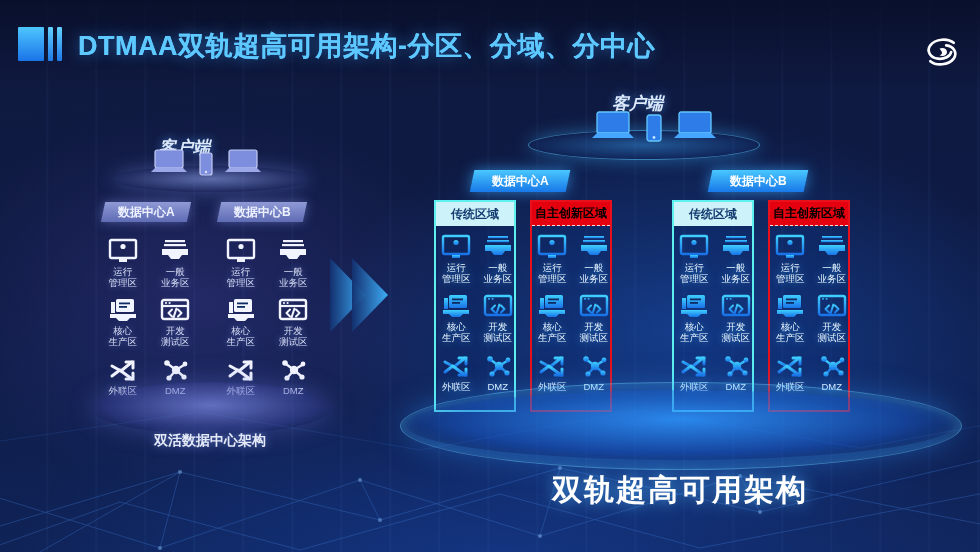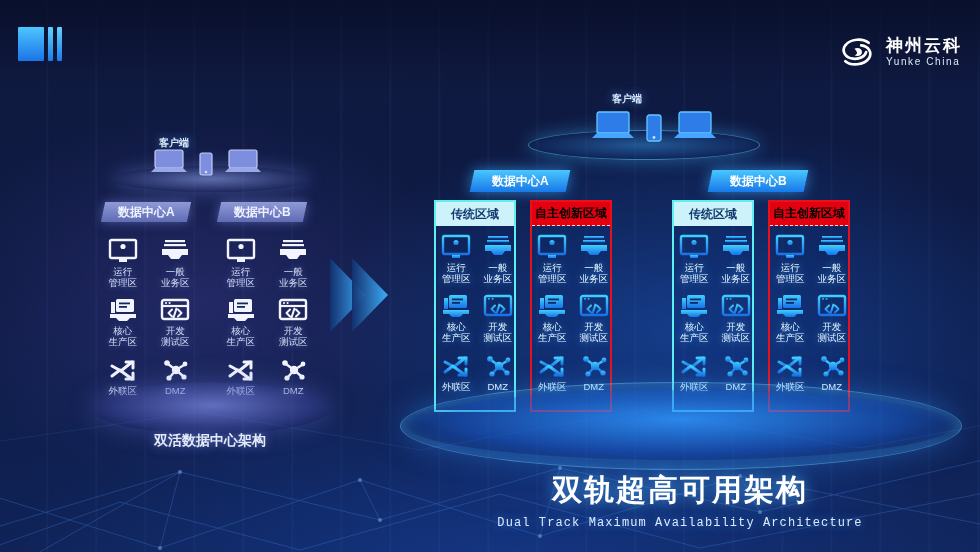--- a/index.html
+++ b/index.html
@@ -33,22 +33,22 @@
     color:#5ec9ff;text-shadow:0 0 14px rgba(60,160,255,.55);white-space:nowrap;
     background:linear-gradient(180deg,#7fe0ff,#2f9dfb);-webkit-background-clip:text;}
 
   .logo{position:absolute;right:18px;top:14px;display:flex;align-items:center;gap:9px;}
   .logo .swirl{width:40px;height:40px;}
   .logo .ltxt{line-height:1.05;}
   .logo .cn{font-size:17px;font-weight:bold;color:#fff;letter-spacing:2px;}
   .logo .en{font-size:10px;color:#dfe7f5;letter-spacing:1.6px;margin-top:2px;}
 
   
-  .client-label{position:absolute;color:#dce9fb;font-size:10px;font-weight:bold;
-    text-shadow:0 0 10px rgba(80,160,255,.6);white-space:nowrap;}
+  .client-label{position:absolute;color:#dce9fb;font-size:17px;font-weight:bold;
+    text-shadow:0 0 10px rgba(80,160,255,.6);white-space:nowrap;font-style:italic;}
 
   
   #left{position:absolute;left:95px;top:130px;width:230px;height:330px;}
   .lf-plate{position:absolute;left:18px;top:36px;width:196px;height:26px;border-radius:50%;
     background:radial-gradient(ellipse at 50% 50%, rgba(150,170,245,.55), rgba(90,110,210,.12) 70%, rgba(0,0,0,0) 75%);
     box-shadow:0 0 18px rgba(130,150,240,.35);}
   .lf-base{position:absolute;left:-4px;top:252px;width:240px;height:52px;border-radius:50%;
     background:radial-gradient(ellipse at 50% 45%, rgba(122,135,225,.75), rgba(70,80,175,.35) 62%, rgba(40,45,120,0) 78%);
     box-shadow:0 0 24px rgba(110,125,225,.35);}
 
@@ -129,33 +129,30 @@
   </svg>
   <div class="streaks"></div>
   <div class="topglow"></div>
 
   <div class="hdr">
     <div class="bars">
       <i class="b1"></i>
         <i class="b2"></i>
         <i class="b3"></i>
     </div>
+    <div class="title">DTMAA双轨超高可用架构-分区、分域、分中心</div>
 
     <div class="logo">
       <svg class="swirl" viewBox="0 0 48 48">
         <g fill="none" stroke="#ffffff" stroke-width="3.2" stroke-linecap="round">
           <path d="M38 13 C31 7, 16 8, 10 16 C5 23, 10 31, 19 32 C27 33, 34 29, 35 24"></path>
           <path d="M10 35 C17 41, 32 40, 38 32 C43 25, 38 17, 29 16"></path>
         </g>
         <path d="M21 20 C25 18, 30 20, 30 24 C30 28, 25 30, 21 28 C24 27, 26 25, 21 20Z" fill="#ffffff"></path>
       </svg>
-      <div class="ltxt">
-        <div class="cn">神州云科</div>
-        <div class="en">Yunke China</div>
-      </div>
     </div>
   </div>
 
   <div id="left">
     <div class="client-label" style="left:64px;top:6px;">客户端</div>
 
     <div class="lf-plate"></div>
     <div class="dev-row" style="left:54px;top:18px;">
       <svg width="40" height="28" viewBox="0 0 40 28">
         <rect x="6" y="2" width="28" height="18" rx="2" fill="#7e8ede" stroke="#c3cbf2" stroke-width="1.2"></rect>
@@ -760,16 +757,15 @@
           </div>
         </div>
     </div>
 
     <div class="rt-base"></div>
     <div class="rt-ring"></div>
   </div>
 
   <div class="caption-right">
     <div class="cn">双轨超高可用架构</div>
-    <div class="en">Dual Track Maximum Availability Architecture</div>
   </div>
 
 </div>
 
 </body></html>

